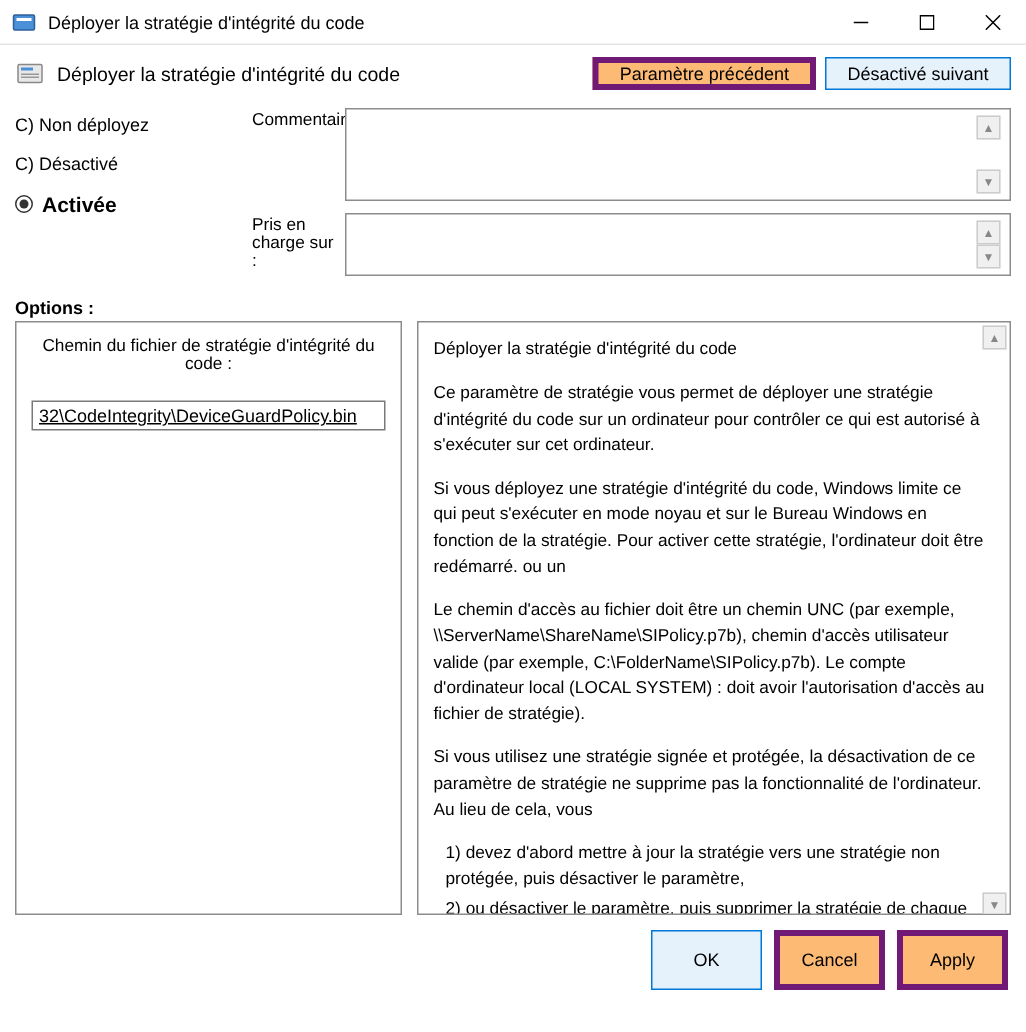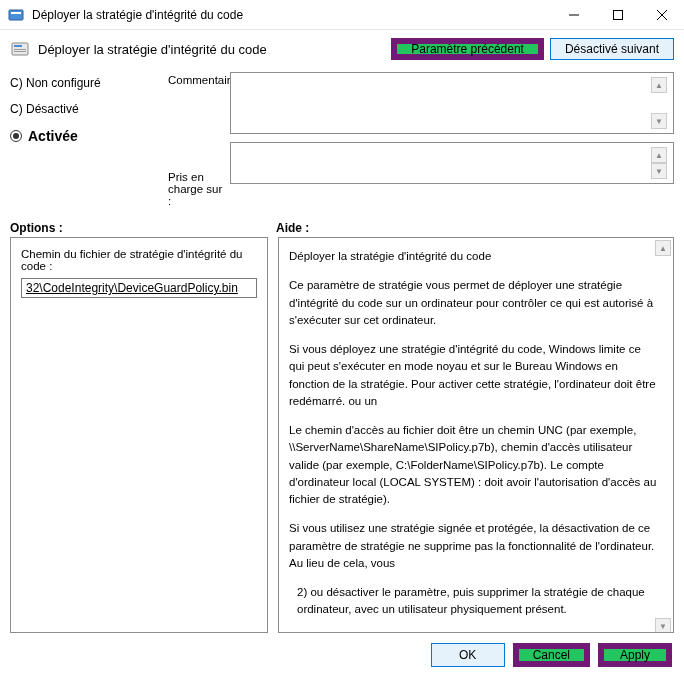--- a/index.html
+++ b/index.html
@@ -54,22 +54,22 @@
   }
   .header-row .htitle {
     flex: 1;
     font-size: 13px;
   }
   .navbtns {
     display: flex;
     gap: 6px;
   }
   .btn {
-    border: 6px solid #701a75;
-    background: #22c55e;
+    border: 4px solid #701a75;
+    background: #fdba74;
     padding: 4px 14px;
     font-size: 12px;
     font-family: inherit;
     cursor: pointer;
     height: 22px;
     display: inline-flex;
     align-items: center;
     justify-content: center;
   }
   .btn.highlight {
@@ -182,21 +182,22 @@
   }
   .pane.options {
     width: 258px;
   }
   .pane.help {
     flex: 1;
     display: flex;
   }
   .opt-field-label {
     font-size: 11.5px;
-    margin-bottom: 6px;
+    margin-bottom: 18px;
+    text-align: center;
   }
   .opt-input {
     width: 100%;
     border: 1px solid #7a7a7a;
     padding: 2px 4px;
     font-size: 12px;
     font-family: inherit;
     height: 20px;
     text-decoration: underline;
   }
@@ -213,21 +214,21 @@
     padding-left: 8px;
   }
   .footer {
     display: flex;
     justify-content: flex-end;
     gap: 8px;
     padding: 10px 12px;
   }
   .footer .btn {
     min-width: 74px;
-    height: 24px;
+    height: 40px;
   }
 </style>
 </head>
 <body>
 
 <div class="titlebar">
   <span class="app-icon">
     <svg width="16" height="16" viewBox="0 0 16 16">
       <rect x="1" y="3" width="14" height="10" rx="1" fill="#4a90d9" stroke="#2d5f9a"></rect>
       <rect x="3" y="5" width="10" height="2" fill="#fff"></rect>
@@ -267,21 +268,21 @@
   <div class="navbtns">
     <button class="btn">Paramètre précédent</button>
     <button class="btn highlight">Désactivé suivant</button>
   </div>
 </div>
 
 <div style="display:flex;">
   <div class="left-col">
     <div class="radio-group">
       <div class="radio-item">
-        <span>C) Non configuré</span>
+        <span>C) Non déployez</span>
       </div>
       <div class="radio-item">
         <span>C) Désactivé</span>
       </div>
       <div class="radio-item active">
         <span class="radio checked"></span>
         <span>Activée</span>
       </div>
     </div>
   </div>
@@ -290,48 +291,48 @@
       <div class="form-label" style="width:66px;">Commentaire:</div>
       <div class="textbox">
         <div class="content"></div>
         <div class="scrollcol">
           <div class="scrollbtn">▲</div>
           <div class="scrollbtn">▼</div>
         </div>
       </div>
     </div>
     <div class="form-row">
-      <div class="form-label" style="width:66px; white-space:normal;margin-top:27px;">Pris en charge sur :</div>
+      <div class="form-label" style="width:66px; white-space:normal;">Pris en charge sur :</div>
       <div class="textbox short">
         <div class="scrollcol">
           <div class="scrollbtn">▲</div>
           <div class="scrollbtn">▼</div>
         </div>
       </div>
     </div>
   </div>
 </div>
 
 <div class="labels-row">
   <div class="opt-label">Options :</div>
-  <div class="help-label">Aide :</div>
 </div>
 
 <div class="panes">
   <div class="pane options">
     <div class="opt-field-label">Chemin du fichier de stratégie d'intégrité du code :</div>
     <input class="opt-input" type="text" value="32\CodeIntegrity\DeviceGuardPolicy.bin" style="">
   </div>
   <div class="pane help">
     <div class="help-content">
       <p>Déployer la stratégie d'intégrité du code</p>
       <p>Ce paramètre de stratégie vous permet de déployer une stratégie d'intégrité du code sur un ordinateur pour contrôler ce qui est autorisé à s'exécuter sur cet ordinateur.</p>
       <p>Si vous déployez une stratégie d'intégrité du code, Windows limite ce qui peut s'exécuter en mode noyau et sur le Bureau Windows en fonction de la stratégie. Pour activer cette stratégie, l'ordinateur doit être redémarré. ou un</p>
       <p>Le chemin d'accès au fichier doit être un chemin UNC (par exemple, \\ServerName\ShareName\SIPolicy.p7b), chemin d'accès utilisateur valide (par exemple, C:\FolderName\SIPolicy.p7b).  Le compte d'ordinateur local (LOCAL SYSTEM)  : doit avoir l'autorisation d'accès au fichier de stratégie).</p>
       <p>Si vous utilisez une stratégie signée et protégée, la désactivation de ce paramètre de stratégie ne supprime pas la fonctionnalité de l'ordinateur. Au lieu de cela, vous</p>
+      <p class="indent" style="margin-bottom:2px;"> 1) devez d'abord mettre à jour la stratégie vers une stratégie non protégée, puis désactiver le paramètre,</p>
       <p class="indent"> 2) ou désactiver le paramètre, puis supprimer la stratégie de chaque ordinateur, avec un utilisateur physiquement présent.</p>
     </div>
     <div class="scrollcol" style="height:100%; position:absolute; right:2px; top:2px; bottom:2px;">
       <div class="scrollbtn">▲</div>
       <div class="scrollbtn" style="margin-top:auto;">▼</div>
     </div>
   </div>
 </div>
 
 <div class="footer">

